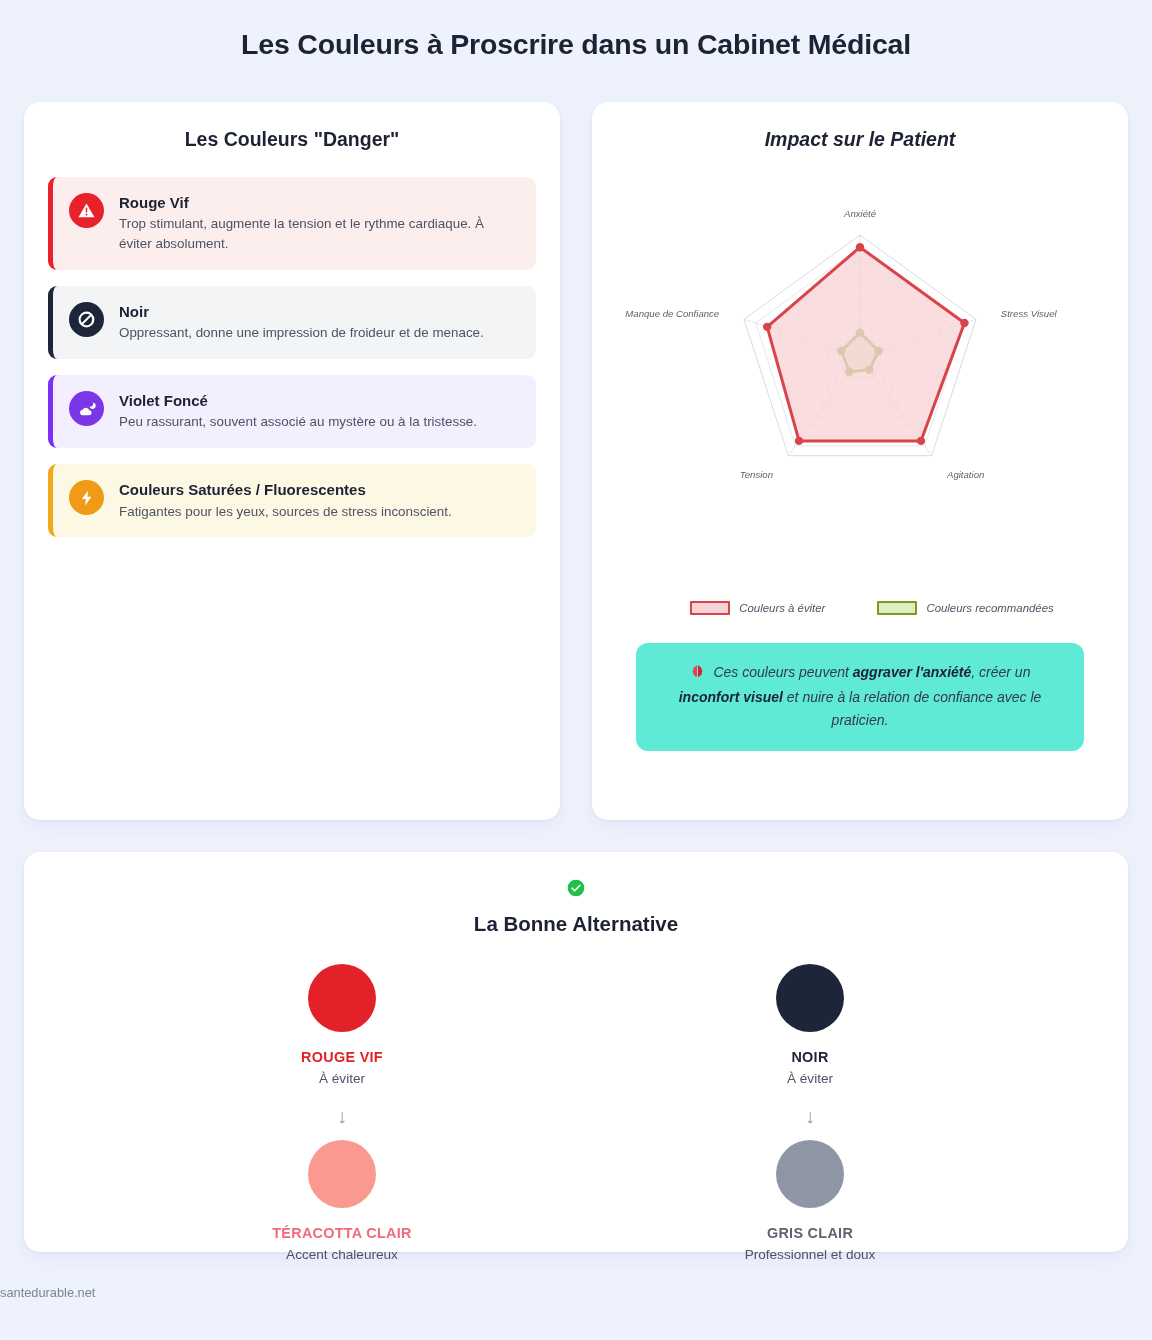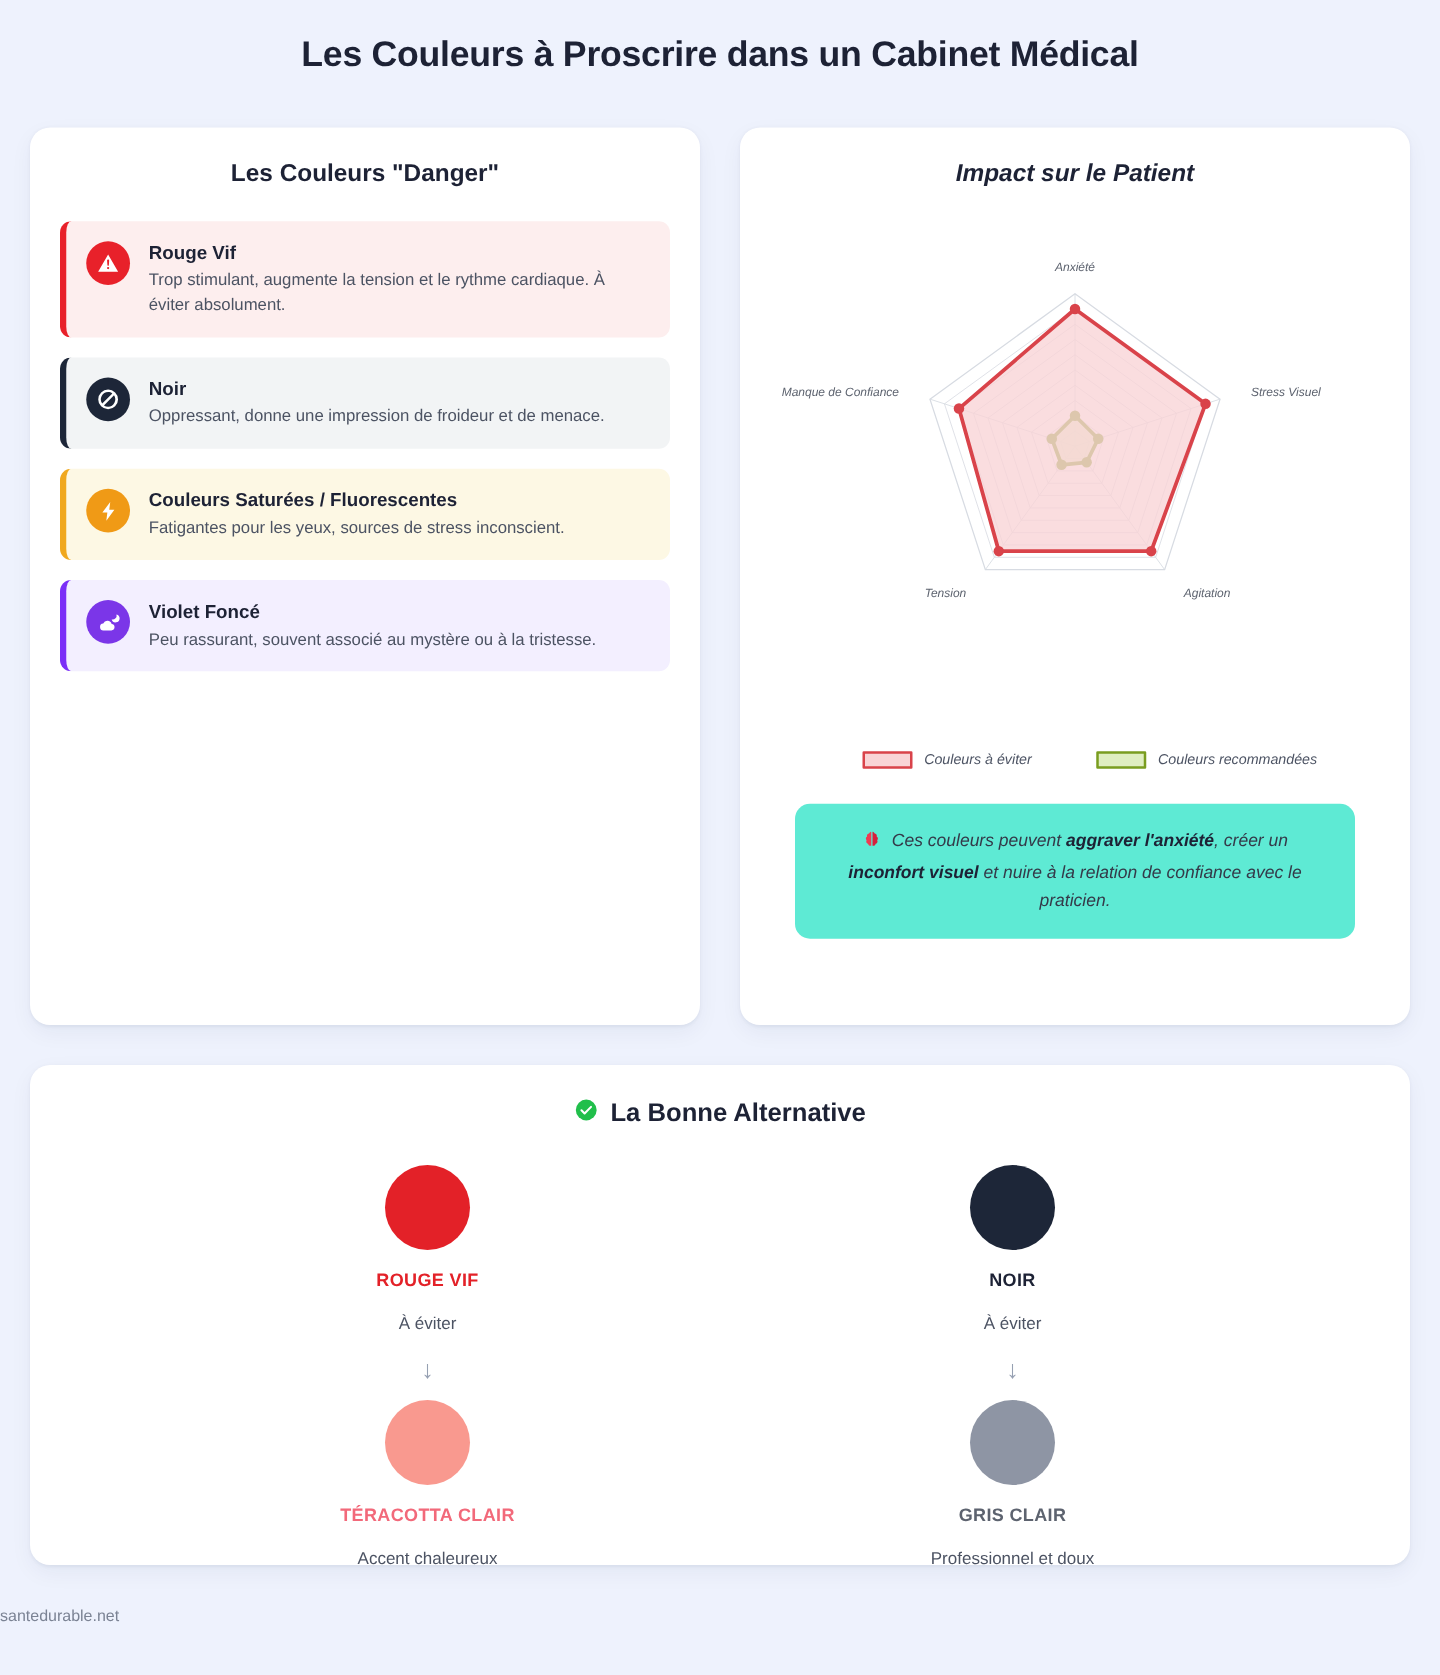--- a/index.html
+++ b/index.html
@@ -142,20 +142,21 @@
   .alt-title {
     text-align: center;
     font-size: 20.5px;
     font-weight: bold;
     color: #1d2235;
     display: flex;
     align-items: center;
     justify-content: center;
     gap: 9px;
     margin-bottom: 28px;
+    flex-direction: column;
   }
   .alt-grid {
     display: flex;
     justify-content: space-around;
     padding: 0 60px;
   }
   .alt-col {
     display: flex;
     flex-direction: column;
     align-items: center;
@@ -167,21 +168,21 @@
   }
   .alt-name {
     font-size: 14.4px;
     font-weight: bold;
     letter-spacing: 0.3px;
     margin-top: 17px;
   }
   .alt-sub {
     font-size: 13.6px;
     color: #4c5363;
-    margin-top: 18px;
+    margin-top: 6px;
   }
   .arrow-down {
     font-size: 20px;
     color: #96a0b2;
     margin: 20px 0 14px 0;
     line-height: 1;
   }
   .footer {
     text-align: left;
     font-size: 12.8px;
@@ -216,45 +217,45 @@
 
         <div class="danger-item" id="di1" style="background: rgb(242, 244, 245); border-left-color: rgb(29, 38, 56);">
           <div class="d-icon" id="dic1" style="background: rgb(29, 38, 56);">
             <svg width="19" height="19" viewBox="0 0 24 24">
                 <path fill="#ffffff" d="M12 2a10 10 0 1 0 0 20 10 10 0 0 0 0-20zm0 2.6c1.6 0 3.08.53 4.26 1.43L6.03 16.26A7.4 7.4 0 0 1 12 4.6zm0 14.8a7.35 7.35 0 0 1-4.23-1.33L17.94 7.9A7.4 7.4 0 0 1 12 19.4z"></path>
               </svg>
           </div>
           <div class="d-text">
             <div class="d-name">Noir</div>
             <div class="d-desc">Oppressant, donne une impression de froideur et de menace.</div>
-          </div>
-        </div>
-
-        <div class="danger-item" id="di3" style="background: rgb(253, 248, 228); border-left-color: rgb(240, 168, 30);">
-          <div class="d-icon" id="dic3" style="background: rgb(240, 154, 22);">
-            <svg width="18" height="18" viewBox="0 0 24 24">
-                <path fill="#ffffff" d="M13.6 2 5.2 13.4h5.3L9.4 22l8.6-11.6h-5.5L13.6 2z"></path>
-              </svg>
-          </div>
-          <div class="d-text">
-            <div class="d-name">Couleurs Saturées / Fluorescentes</div>
-            <div class="d-desc">Fatigantes pour les yeux, sources de stress inconscient.</div>
           </div>
         </div>
 
         <div class="danger-item" id="di2" style="background: rgb(243, 239, 255); border-left-color: rgb(123, 47, 247);">
           <div class="d-icon" id="dic2" style="background: rgb(123, 54, 232);">
             <svg width="20" height="20" viewBox="0 0 24 24">
               <path fill="#ffffff" d="M19.4 4.2a3.9 3.9 0 0 1-4.6 4.9 3.9 3.9 0 1 0 4.6-4.9z"></path>
               <path fill="#ffffff" d="M7.3 19.6h7.2a3.1 3.1 0 0 0 .3-6.18 4.35 4.35 0 0 0-8.1-.5 2.95 2.95 0 0 0 .6 6.68z"></path>
             </svg>
           </div>
           <div class="d-text">
             <div class="d-name">Violet Foncé</div>
             <div class="d-desc">Peu rassurant, souvent associé au mystère ou à la tristesse.</div>
+          </div>
+        </div>
+
+        <div class="danger-item" id="di3" style="background: rgb(253, 248, 228); border-left-color: rgb(240, 168, 30);">
+          <div class="d-icon" id="dic3" style="background: rgb(240, 154, 22);">
+            <svg width="18" height="18" viewBox="0 0 24 24">
+                <path fill="#ffffff" d="M13.6 2 5.2 13.4h5.3L9.4 22l8.6-11.6h-5.5L13.6 2z"></path>
+              </svg>
+          </div>
+          <div class="d-text">
+            <div class="d-name">Couleurs Saturées / Fluorescentes</div>
+            <div class="d-desc">Fatigantes pour les yeux, sources de stress inconscient.</div>
           </div>
         </div>
 
       </div>
     </div>
 
     <div class="card card-right">
       <div class="card-title">Impact sur le Patient</div>
 
       <div class="radar-wrap">

